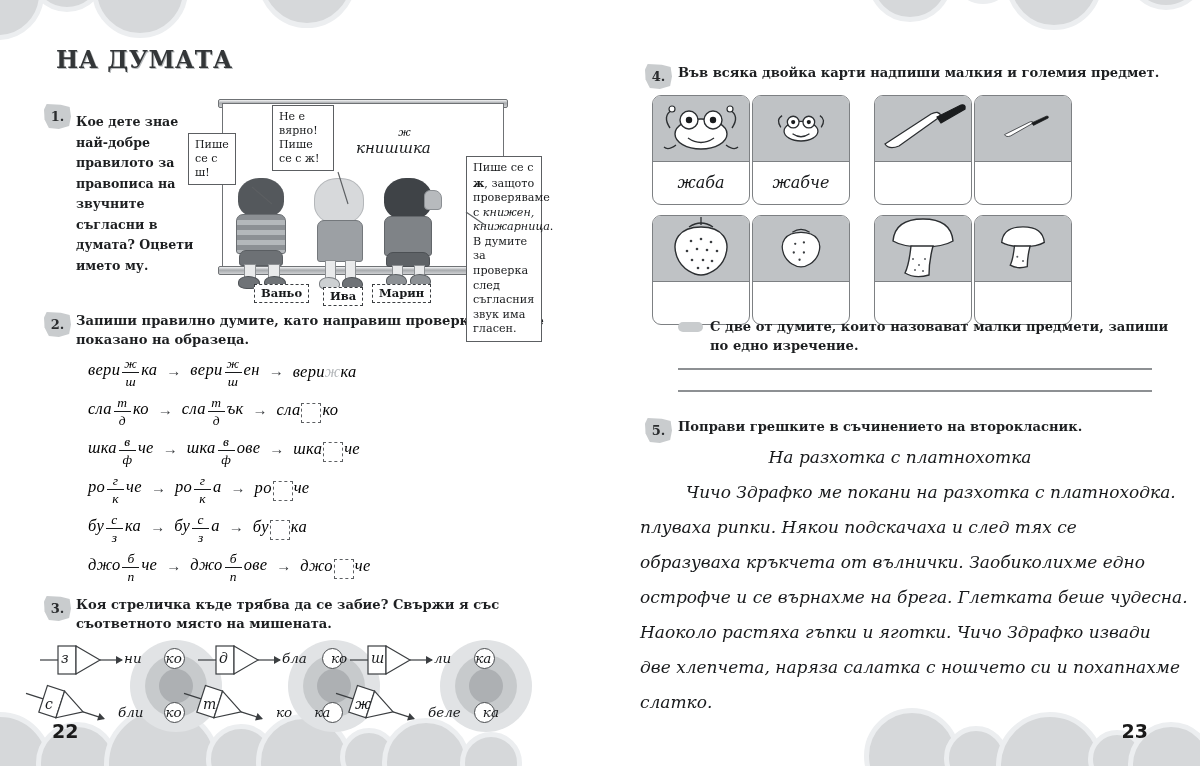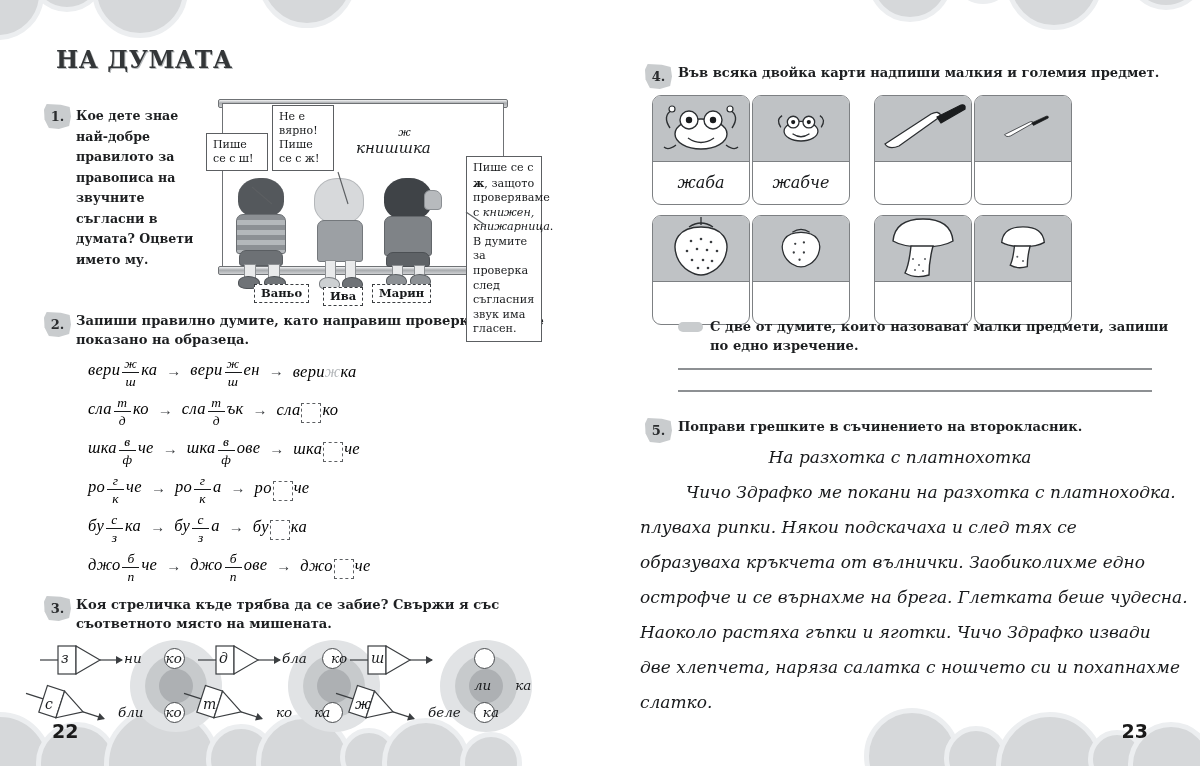--- a/index.html
+++ b/index.html
@@ -48,21 +48,21 @@
     clip-path: polygon(10% 0%, 62% 3%, 95% 12%, 100% 50%, 93% 88%, 55% 100%, 18% 96%, 2% 62%, 0% 22%);
   }
   .task-text {
     position: absolute;
     font-family: "DejaVu Serif", serif;
     font-weight: bold; font-size: 13.1px; line-height: 1.42; color: #1d1f21;
   }
 
   
   .ex1-prompt {
-    position: absolute; left: 76px; top: 106px; width: 125px;
+    position: absolute; left: 76px; top: 112px; width: 125px;
     font-family: "DejaVu Serif", serif;
     font-weight: bold; font-size: 12.6px; line-height: 1.63; color: #1d1f21;
   }
   .board {
     position: absolute; left: 222px; top: 103px; width: 282px; height: 170px;
     background: #ffffff; border: 1.4px solid #6f7275;
   }
   .board-top {
     position: absolute; left: 218px; top: 99px; width: 290px; height: 9px;
     background: linear-gradient(#f2f3f4, #a7aaad 45%, #cfd1d3);
@@ -82,21 +82,21 @@
 
   .bubble {
     position: absolute; background: #fff; border: 1.1px solid #5c5f62;
     font-family: "DejaVu Serif", serif; font-size: 11px;
     line-height: 1.28; color: #17191b; padding: 4px 6px;
     z-index: 4;
   }
   .bubble b { font-weight: bold; }
   .bubble i { font-style: italic; }
 
-  .bubble-a { left: 206px; top: 133px; width: 62px; }
+  .bubble-a { left: 188px; top: 133px; width: 48px; }
   .bubble-b { left: 272px; top: 105px; width: 62px; }
   .bubble-c { left: 466px; top: 113px; width: 76px; font-size: 11.2px; line-height: 1.3; margin-top: 43px; }
 
   .tail { position: absolute; z-index: 4; }
 
   .kid { position: absolute; z-index: 3; }
   .kid-head { position: absolute; border-radius: 46% 46% 42% 42%; }
   .kid-body { position: absolute; border-radius: 7px 7px 3px 3px; }
   .kid-leg  { position: absolute; background: #e9eaeb; border: 1px solid #8d9093; }
   .kid-shoe { position: absolute; border-radius: 48% 55% 40% 40%; }
@@ -440,21 +440,21 @@
         </svg>
         <span style="position:absolute; left:23px; top:12px; font-size:14px;">т</span>
       </div>
       <div class="target-wrap" style="left: 440px; top: 640px; width: 92px; height: 92px;">
         <div class="ring-out"></div>
         <div class="ring-mid"></div>
         <div class="ring-in"></div>
         <div class="hole" style="left:34px; top:8px;"></div>
         <div class="hole" style="left:34px; top:62px;"></div>
       </div>
-      <div class="t-word" style="left: 434px; top: 677px; margin-left: 40px;"><span>ли</span><span style="display:inline-block;width:24px"></span><span>ка</span></div>
+      <div class="t-word" style="left: 434px; top: 650px;"><span>ли</span><span style="display:inline-block;width:24px"></span><span>ка</span></div>
       <div class="t-word" style="left: 428px; top: 704px;"><span>беле</span><span style="display:inline-block;width:22px"></span><span>ка</span></div>
       <div class="dart" style="left: 348px; top: 638px; width: 86px; height: 44px;">
         <svg width="86" height="44" style="position:absolute;left:0;top:0;">
           <g transform="rotate(0 43 22)">
             <line x1="2" y1="22" x2="20" y2="22" stroke="#3b3e41" stroke-width="1.2"></line>
             <rect x="20" y="8" width="18" height="28" fill="#fff" stroke="#3b3e41" stroke-width="1.2"></rect>
             <path d="M38 8 L62 22 L38 36 Z" fill="#fff" stroke="#3b3e41" stroke-width="1.2"></path>
             <line x1="62" y1="22" x2="84" y2="22" stroke="#3b3e41" stroke-width="1.2"></line>
             <path d="M78 18 L85 22 L78 26 Z" fill="#3b3e41"></path>
           </g>

